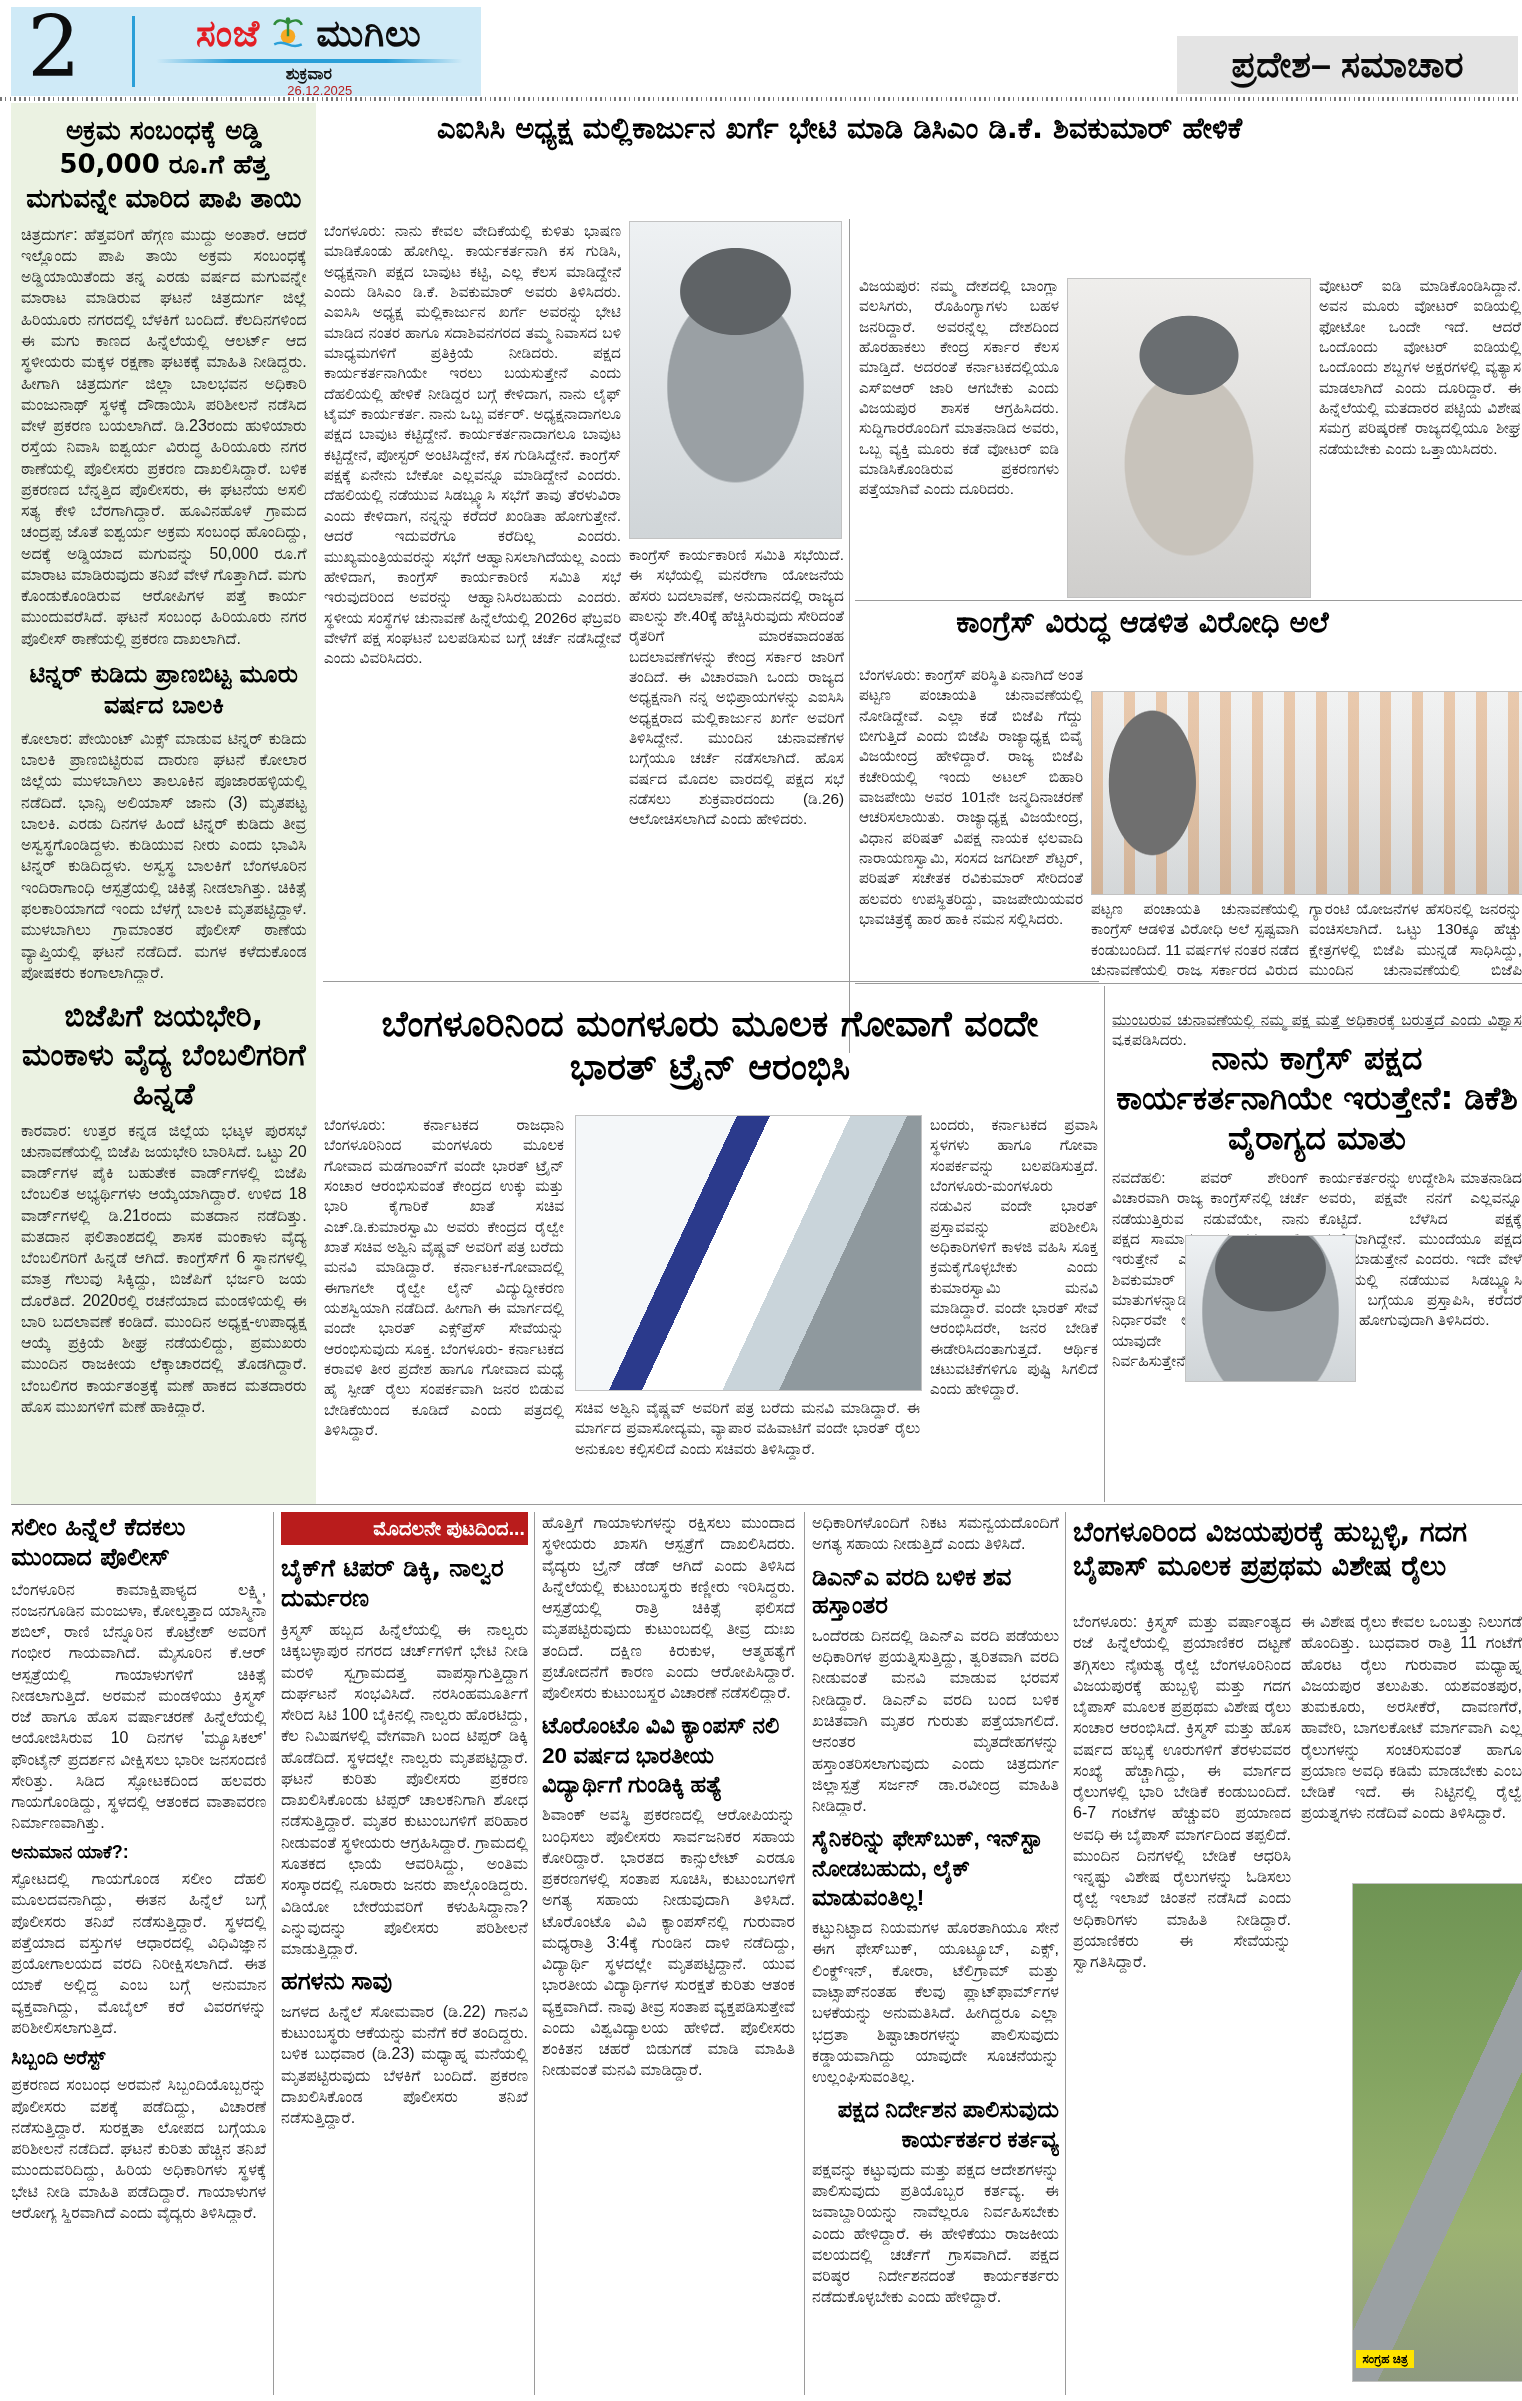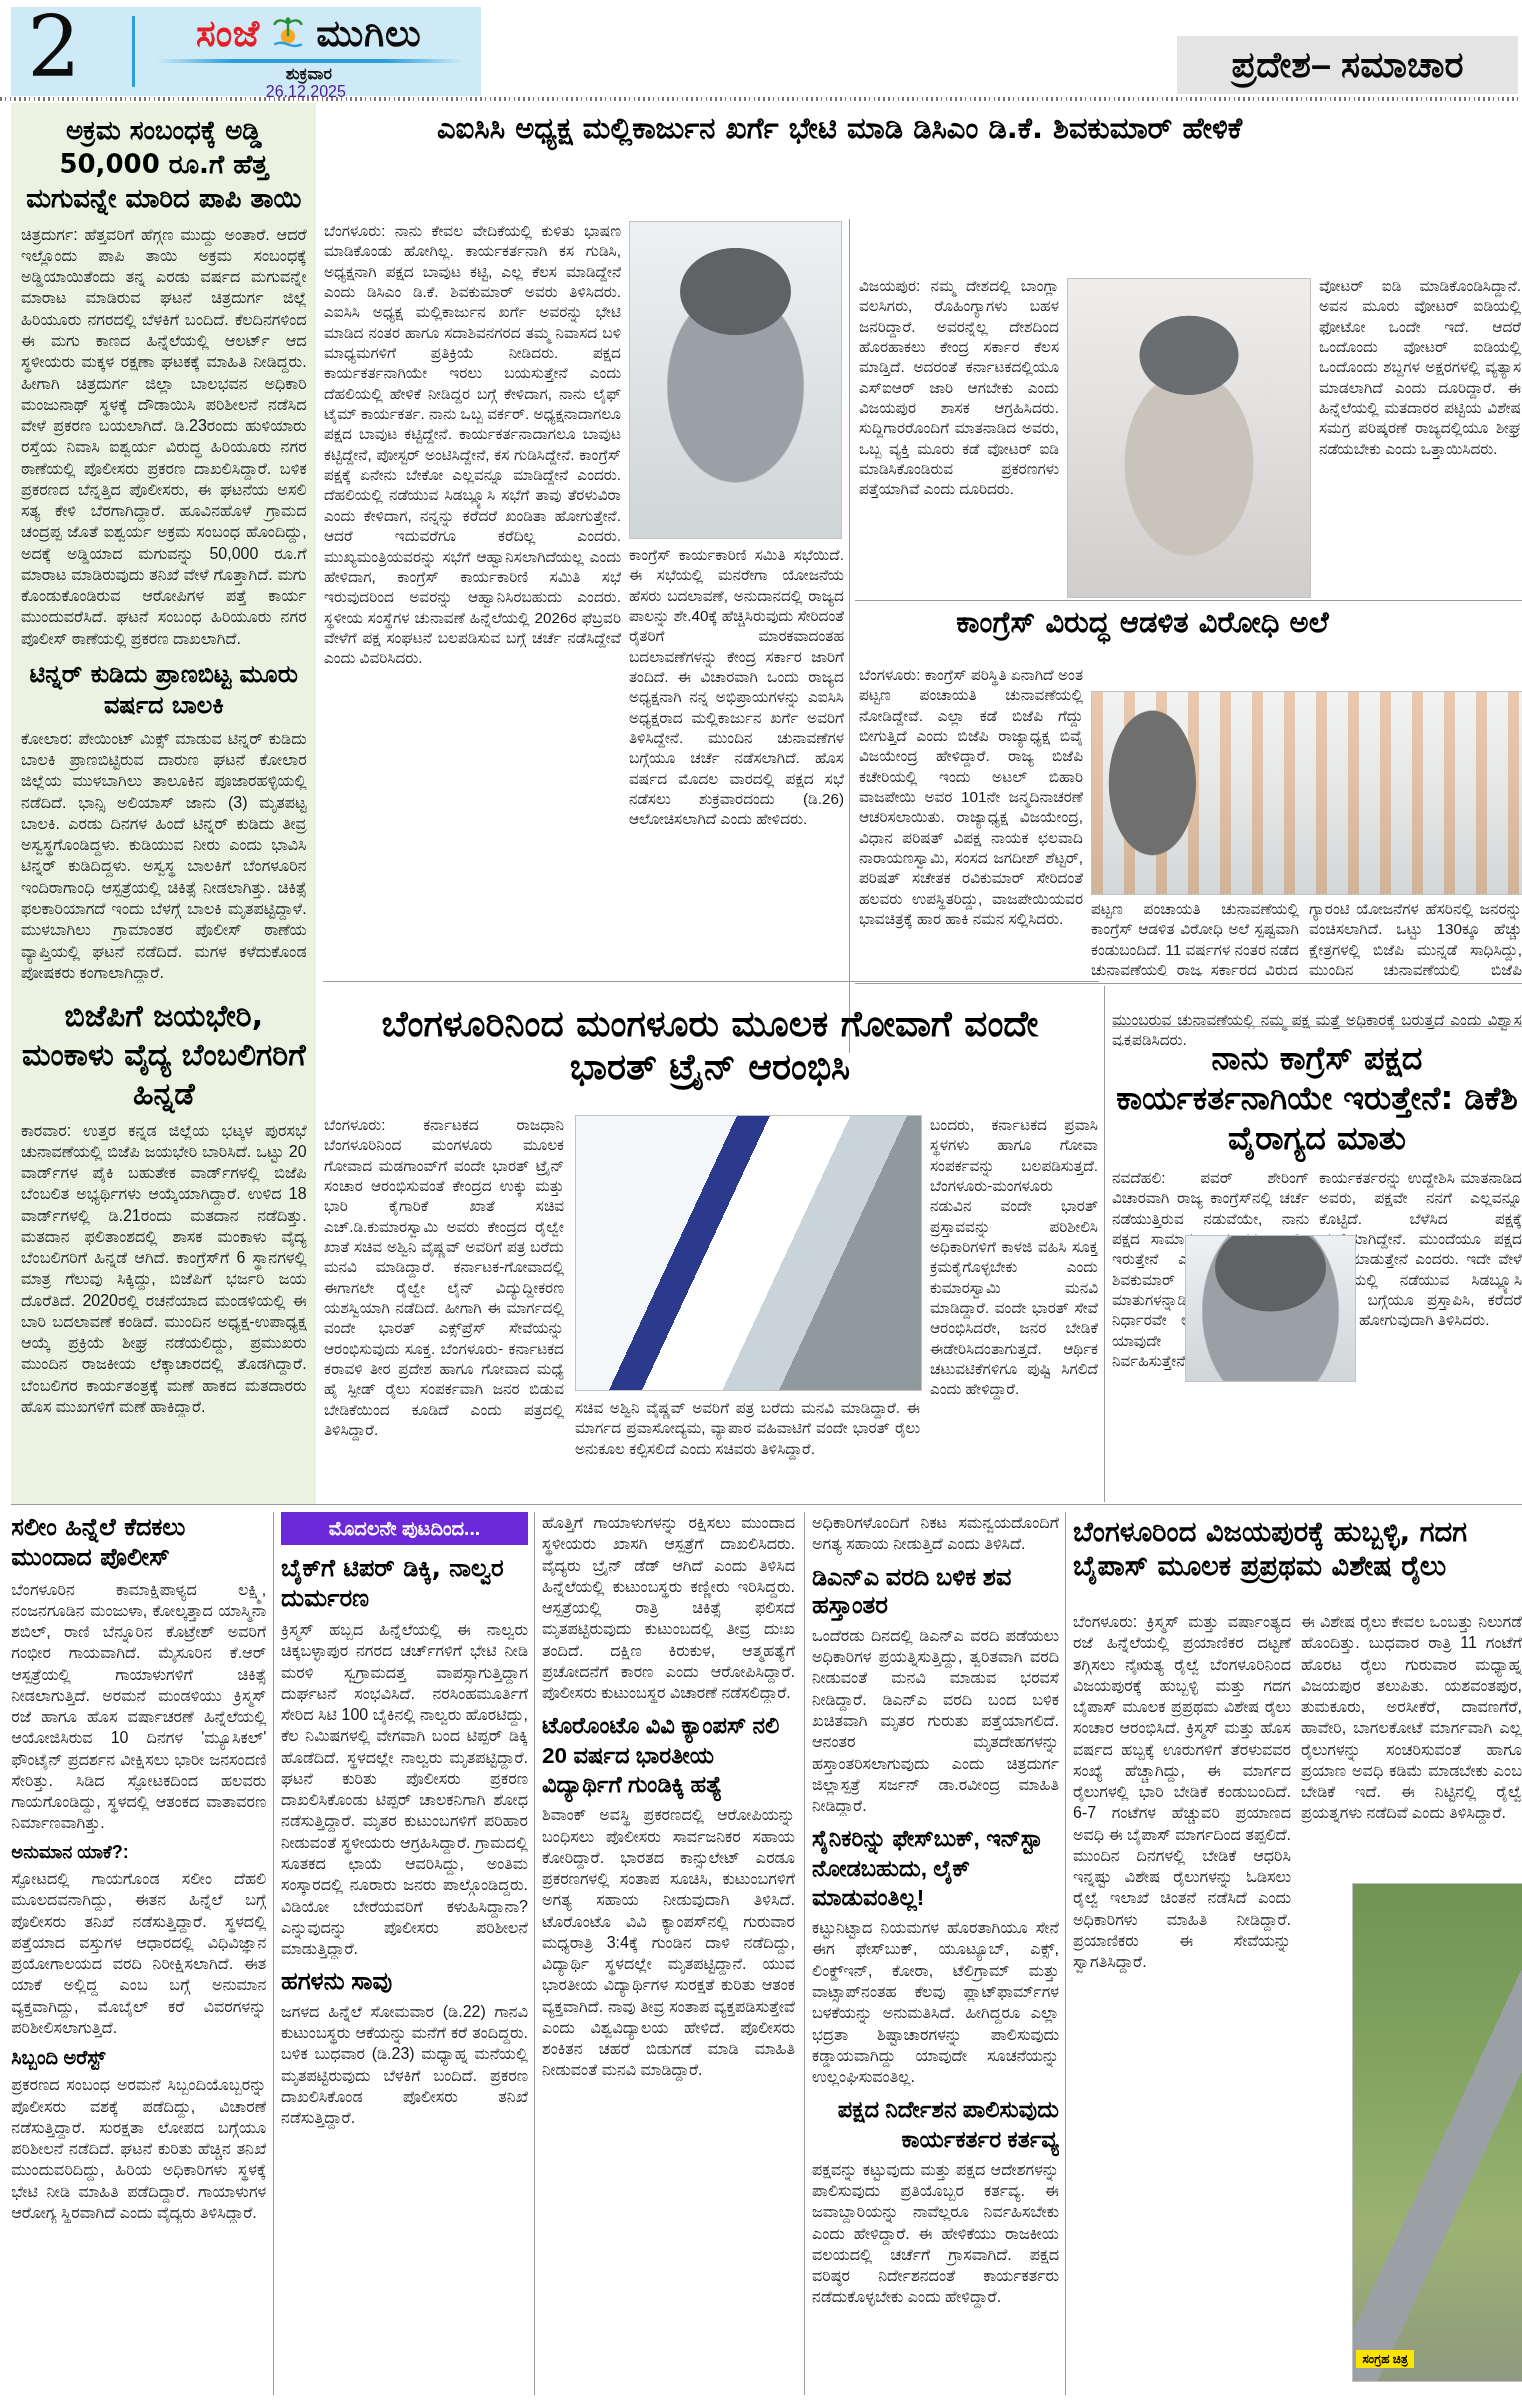--- a/index.html
+++ b/index.html
@@ -8,34 +8,34 @@
   .abs{position:absolute;}
   .body{font-size:15.3px;line-height:1.33;text-align:justify;color:#161616;overflow:hidden;}
   .body-sm{font-size:16px;line-height:1.33;text-align:justify;color:#161616;overflow:hidden;}
   .hl{font-family:"DejaVu Sans","Liberation Sans",sans-serif;font-weight:800;color:#000;}
   .center{text-align:center;}
   .vrule{position:absolute;width:0.8px;background:#9a9a9a;}
   .hrule{position:absolute;height:0.8px;background:#9a9a9a;}
   .photo{position:absolute;overflow:hidden;border:0.8px solid #c2c2c2;}
   .chip{position:absolute;background:#ffe400;color:#000;font-size:12px;font-weight:bold;
         padding:1.6px 6.5px;line-height:1.2;}
-  .banner{background:#6d28d9;color:#ffffff;font-weight:800;font-size:19.4px;
-          text-align:center;padding:4.8px 3.2px;margin-bottom:8px;}
+  .banner{background:#b91c1c;color:#ffffff;font-weight:800;font-size:19.4px;
+          text-align:right;padding:4.8px 3.2px;margin-bottom:8px;}
   .subhead{font-weight:800;color:#000;margin:8px 0 4.8px 0;line-height:1.2;}
   
   #logo-box{left:11.3px;top:6.5px;width:470px;height:89px;background:#cfeaf7;}
   #page-num{position:absolute;left:16px;top:-3.2px;font-family:"DejaVu Serif","Liberation Serif",serif;
             font-size:84px;line-height:89px;color:#0d0d0d;}
   #logo-divider{position:absolute;left:121px;top:9.7px;width:2.4px;height:71px;background:#2a9fd8;}
   #logo-line{position:absolute;left:133px;top:6.5px;width:329px;text-align:center;font-size:37px;
              font-weight:800;letter-spacing:0.8px;white-space:nowrap;}
   #logo-underline{position:absolute;left:145px;top:52px;width:307px;height:4.8px;border-radius:2.4px;
       background:linear-gradient(90deg,rgba(42,159,216,0) 0%,#2a9fd8 25%,#2a9fd8 75%,rgba(42,159,216,0) 100%);}
   #logo-day{position:absolute;left:133px;top:58px;width:329px;text-align:center;font-size:16px;font-weight:bold;color:#111;}
-  #logo-date{position:absolute;left:130px;top:76px;width:329px;text-align:center;font-size:16px;color:#4c1d95;}
+  #logo-date{position:absolute;left:144px;top:76px;width:329px;text-align:center;font-size:13px;color:#b91c1c;}
   #section-box{left:1177px;top:36px;width:341px;height:58px;background:#e4e4e4;
                display:flex;align-items:center;justify-content:center;}
   #section-box .t{font-size:36px;font-weight:800;color:#0b0b0b;white-space:nowrap;}
   #dotted-rule{left:0;top:97px;width:1523px;height:4px;
       background-image:repeating-linear-gradient(90deg,#777 0 1.6px,transparent 1.6px 4.8px);}
   
   #left-col{left:11.3px;top:103px;width:305px;height:1402px;background:#ebf2e2;
             padding:11.3px 9.7px;box-sizing:border-box;overflow:hidden;}
   
   .ph-dks{background:

